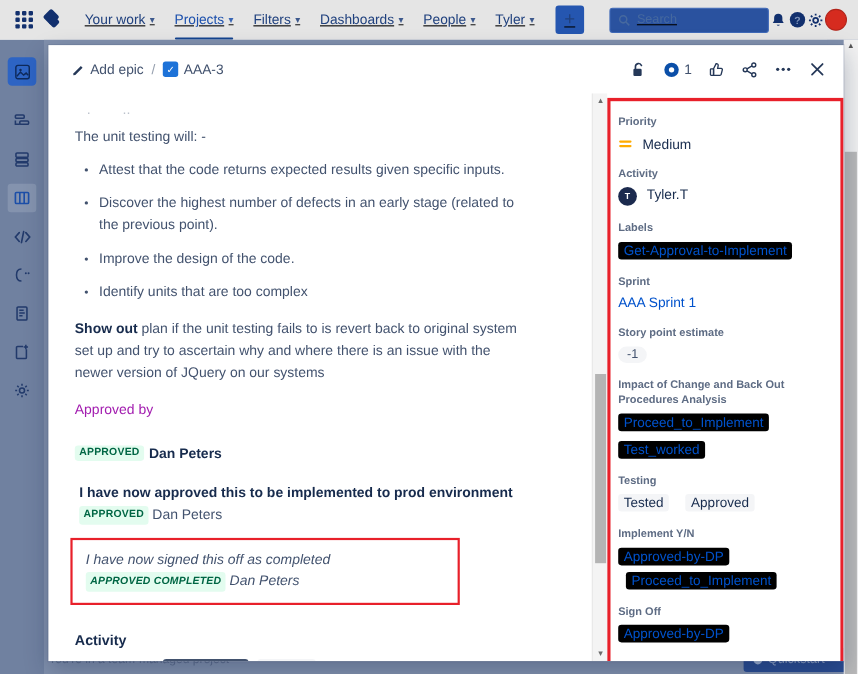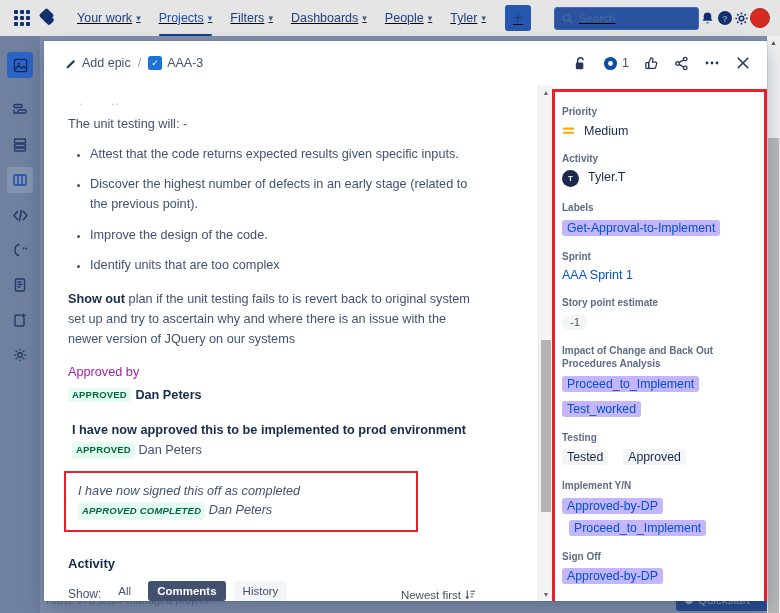--- a/index.html
+++ b/index.html
@@ -154,21 +154,21 @@
   ul.bullets li::marker { font-size:11px; }
   .b { font-weight:bold; color:#172b4d; }
 
   .approved-by-title { font-size:12.7px; color:#a21caf; margin-top:16px; }
   .badge {
     display:inline-block; background:#e3fcef; color:#006644;
     font-size:9.5px; font-weight:bold; letter-spacing:.2px;
     padding:1.5px 4px; border-radius:3px; vertical-align:middle;
   }
   .name-bold { font-weight:bold; color:#172b4d; font-size:12.7px; }
-  .approve-row { margin-top:6px; }
+  .approve-row { margin-top:24px; }
 
   .stmt {
     font-size:12.7px; color:#42526e; line-height:1.55; margin-top:18px;
     padding-left:4px;
   }
   .stmt.bold { font-weight:bold; color:#172b4d; }
   .stmt .nm { font-weight:normal; color:#42526e; }
 
   .hl-box {
     border:2.5px solid #e8202a; padding:9px 8px 9px 8px; margin-top:10px;
@@ -217,21 +217,21 @@
   .fld { margin-top:14px; }
   .fld:first-child { margin-top:4px; }
   .fld-lbl { font-size:10px; color:#5e6c84; font-weight:bold; line-height:1.35; }
   .fld-val { margin-top:5px; font-size:12.5px; color:#172b4d; display:flex; align-items:flex-start; gap:9px; flex-wrap:wrap; }
   .pri-icon { display:flex; }
   .av-sm {
     width:17px;height:17px;border-radius:50%;background:#1b2a4e;color:#fff;
     font-size:8px;font-weight:bold;display:flex;align-items:center;justify-content:center;
   }
   .lnkchip {
-    display:inline-block; background:#c4b5fd; color:#0052cc; font-size:12.3px;
+    display:inline-block; background:#000000; color:#0052cc; font-size:12.3px;
     padding:1px 5px; border-radius:3px; cursor:pointer; margin-right:5px;
   }
   .graychip {
     display:inline-block; background:#f4f5f7; color:#172b4d; font-size:12.3px;
     padding:1px 5px; border-radius:3px; margin-right:6px;
   }
   .bluelink { color:#0052cc; font-size:12.5px; cursor:pointer; }
   .pill {
     display:inline-block; background:#f4f5f7; color:#42526e; font-size:11.5px;
     padding:1.5px 8px; border-radius:10px;

